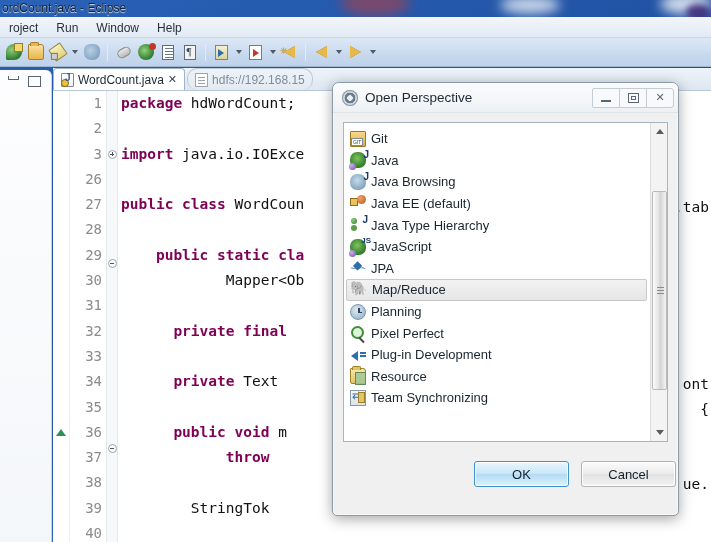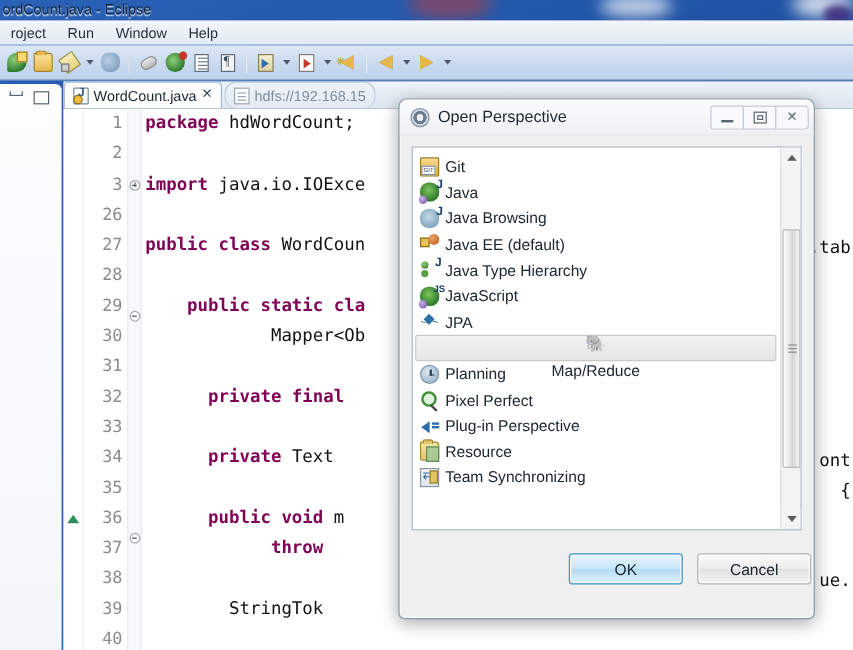--- a/index.html
+++ b/index.html
@@ -212,21 +212,21 @@
     position: relative; overflow: hidden;
   }
   #persp-items { position: absolute; left: 0; top: 5px; right: 18px; }
   .persp-item {
     height: 21.6px; display: flex; align-items: center; gap: 5px;
     padding: 0 6px; font-size: 13px; color: #1a2530; cursor: default; white-space: nowrap;
   }
   .persp-item.selected {
     background: linear-gradient(#f2f2f2,#e6e6e6);
     border: 1px solid #c9c9c9; border-radius: 2px;
-    margin: 0 2px; padding: 0 4px; flex-direction: column;
+    margin: 0 2px; padding: 0 4px;
   }
   .pico { width: 16px; height: 16px; flex: none; position: relative; }
 
   .pico-git { background: linear-gradient(#f7d98c,#e0ae3d); border:1px solid #9c7a22; border-radius:1px; }
   .pico-git::after { content:"GIT"; position:absolute; left:0; bottom:0; font-size:5px; color:#33404d;
       background:#fff; border:1px solid #7d8a96; padding:0 1px; line-height:6px; }
   .pico-hier { border-radius: 50%; background: radial-gradient(circle at 40% 35%, #9fd37f, #3d7d2e 75%); }
   .pico-hier::after { content:""; position:absolute; left:3px; top:4px; width:0; height:0;
       border-right:6px solid #fff; border-top:4px solid transparent; border-bottom:4px solid transparent; }
   .pico-java { background: radial-gradient(circle at 45% 40%, #7fc459, #2f7a2f 70%); border-radius: 45%; }
@@ -539,21 +539,21 @@
             <div class="persp-item">
               <span class="pico pico-plan"></span>
               <span>Planning</span>
             </div>
             <div class="persp-item">
               <span class="pico pico-pp"></span>
               <span>Pixel Perfect</span>
             </div>
             <div class="persp-item">
               <span class="pico pico-plug"></span>
-              <span>Plug-in Perspective</span>
+              <span>Plug-in Development</span>
             </div>
             <div class="persp-item">
               <span class="pico pico-res"></span>
               <span>Resource</span>
             </div>
             <div class="persp-item">
               <span class="pico pico-team"></span>
               <span>Team Synchronizing</span>
             </div>
           </div>

